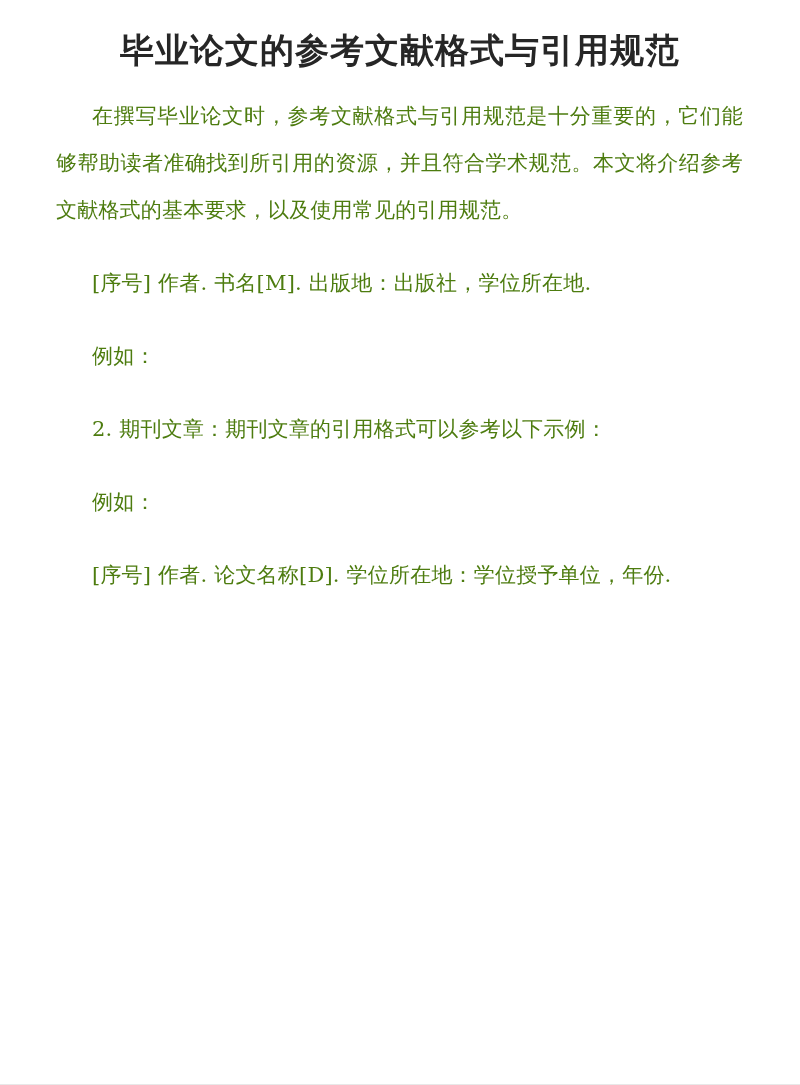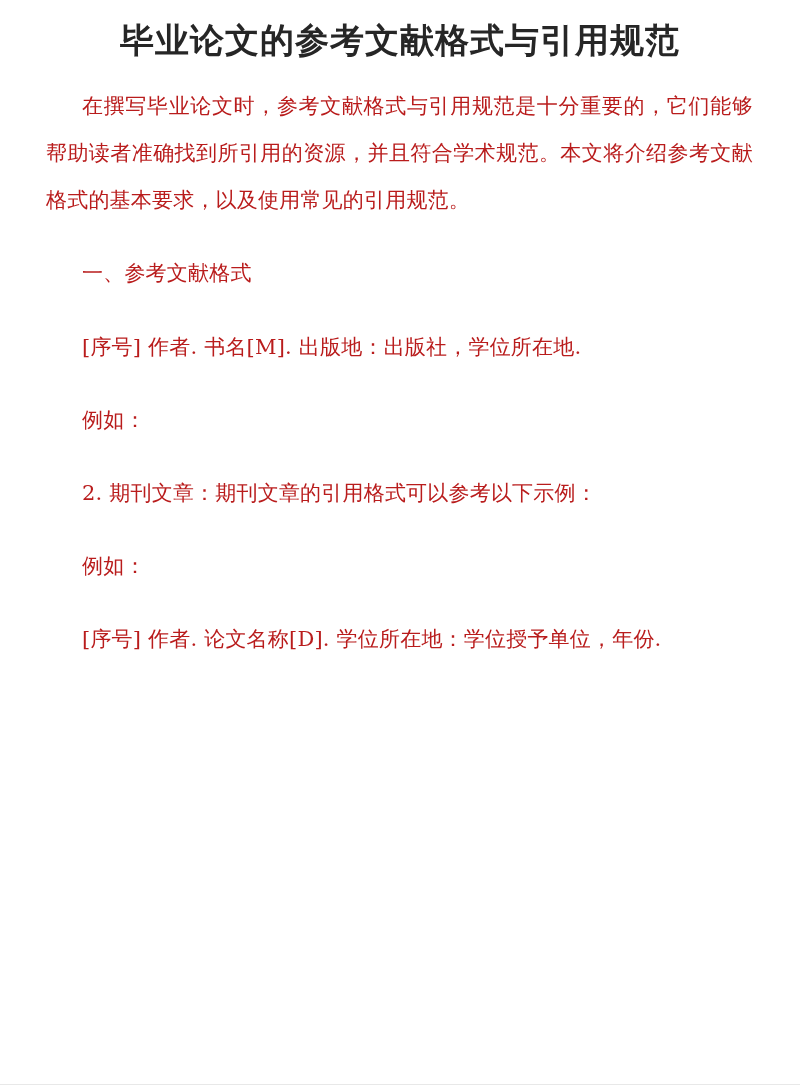--- a/index.html
+++ b/index.html
@@ -16,21 +16,21 @@
     color: #3b3b3b;
     -webkit-font-smoothing: antialiased;
   }
 
   .page {
     position: relative;
     width: 800px;
     height: 1085px;
     background: #ffffff;
     box-sizing: border-box;
-    padding: 4px;
+    padding: 14px;
   }
 
   
   .doc-title {
     font-size: 34px;
     font-weight: bold;
     text-align: center;
     letter-spacing: 1px;
     line-height: 1.2;
     color: #262626;
@@ -46,21 +46,21 @@
     padding-right: 43px;
   }
 
   p.para {
     font-size: 21px;
     line-height: 47px;
     margin: 0 0 26px 0;
     text-align: justify;
     text-justify: inter-ideograph;
     letter-spacing: 0.2px;
-    color: #b91c1c;
+    color: #4d7c0f;
     font-family: "DejaVu Serif", "Liberation Serif", serif;
   }
 
   
   p.indent {
     text-indent: 36px;
   }
 
   
   p.heading {
@@ -90,21 +90,20 @@
 <body>
 
 <div class="page">
 
   <h1 class="doc-title">毕业论文的参考文献格式与引用规范</h1>
 
   <div class="body-block">
 
     <p class="para indent">在撰写毕业论文时，参考文献格式与引用规范是十分重要的，它们能够帮助读者准确找到所引用的资源，并且符合学术规范。本文将介绍参考文献格式的基本要求，以及使用常见的引用规范。</p>
 
-    <p class="para heading">一、参考文献格式</p>
 
 
     <p class="para flush">[序号] 作者. 书名[M]. 出版地：出版社，学位所在地.</p>
 
     <p class="para flush">例如：</p>
 
 
     <p class="para indent">2. 期刊文章：期刊文章的引用格式可以参考以下示例：</p>
 
 

